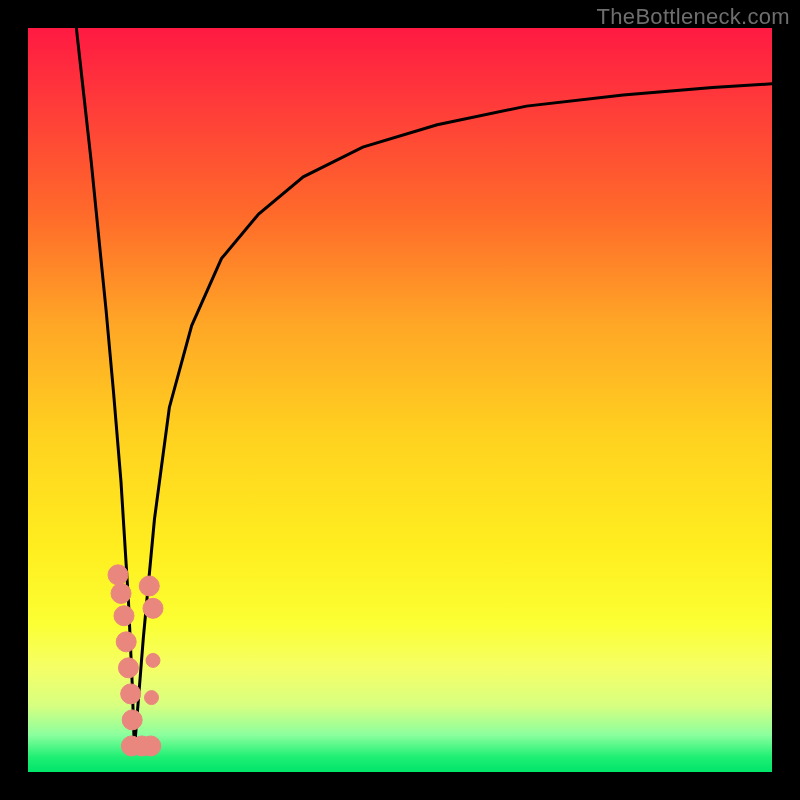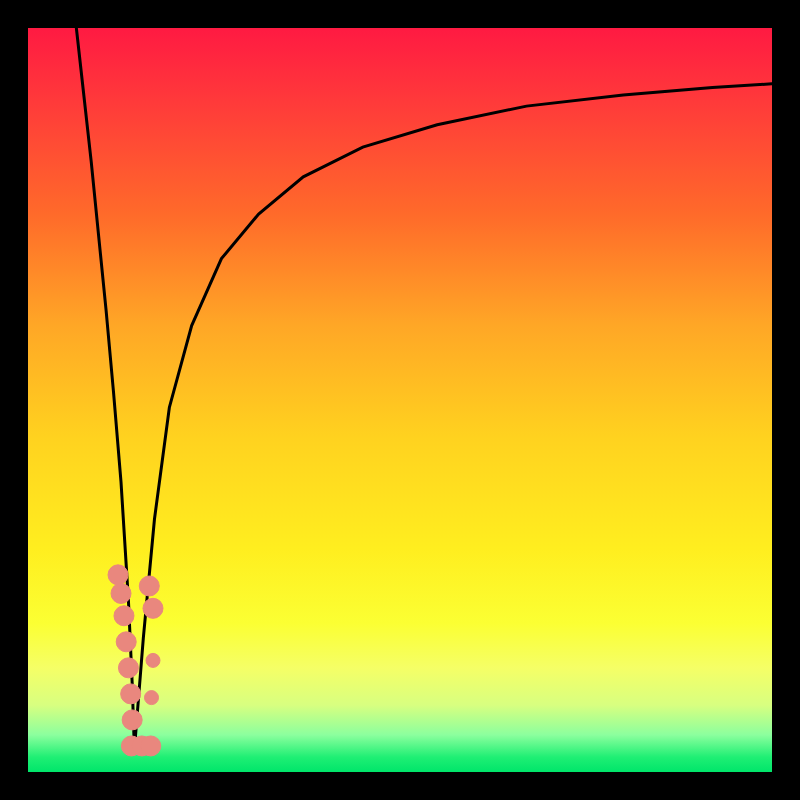--- a/index.html
+++ b/index.html
@@ -58,20 +58,21 @@
   }
   svg.curves {
     position: absolute;
     inset: 0;
   }
 </style>
 </head>
 <body>
 
 <div class="frame">
+  <div class="watermark">TheBottleneck.com</div>
   <div class="plot">
     <div class="gradient"></div>
     <svg class="curves" viewBox="0 0 744 744" preserveAspectRatio="none">
       <path id="left-branch-path" fill="none" stroke-width="3" stroke-linecap="round" d="M48.36 0.00 L55.80 66.96 L63.24 133.92 L70.68 208.32 L78.12 282.72 L85.56 364.56 L93.00 453.84 L96.72 513.36 L100.44 572.88 L104.16 654.72 L106.39 721.68" stroke="#000000"></path>
       <path id="right-branch-path" fill="none" stroke-width="3" stroke-linecap="round" d="M106.39 721.68 L115.32 610.08 L126.48 491.04 L141.36 379.44 L163.68 297.60 L193.44 230.64 L230.64 186.00 L275.28 148.80 L334.80 119.04 L409.20 96.72 L498.48 78.12 L595.20 66.96 L684.48 59.52 L744.00 55.80" stroke="#000000"></path>
       <g id="markers-group">
           <circle cx="90.02" cy="546.84" r="10" fill="#e9877e" stroke="#e9877e"></circle>
           <circle cx="93.00" cy="565.44" r="10" fill="#e9877e" stroke="#e9877e"></circle>
           <circle cx="95.98" cy="587.76" r="10" fill="#e9877e" stroke="#e9877e"></circle>
           <circle cx="98.21" cy="613.80" r="10" fill="#e9877e" stroke="#e9877e"></circle>

